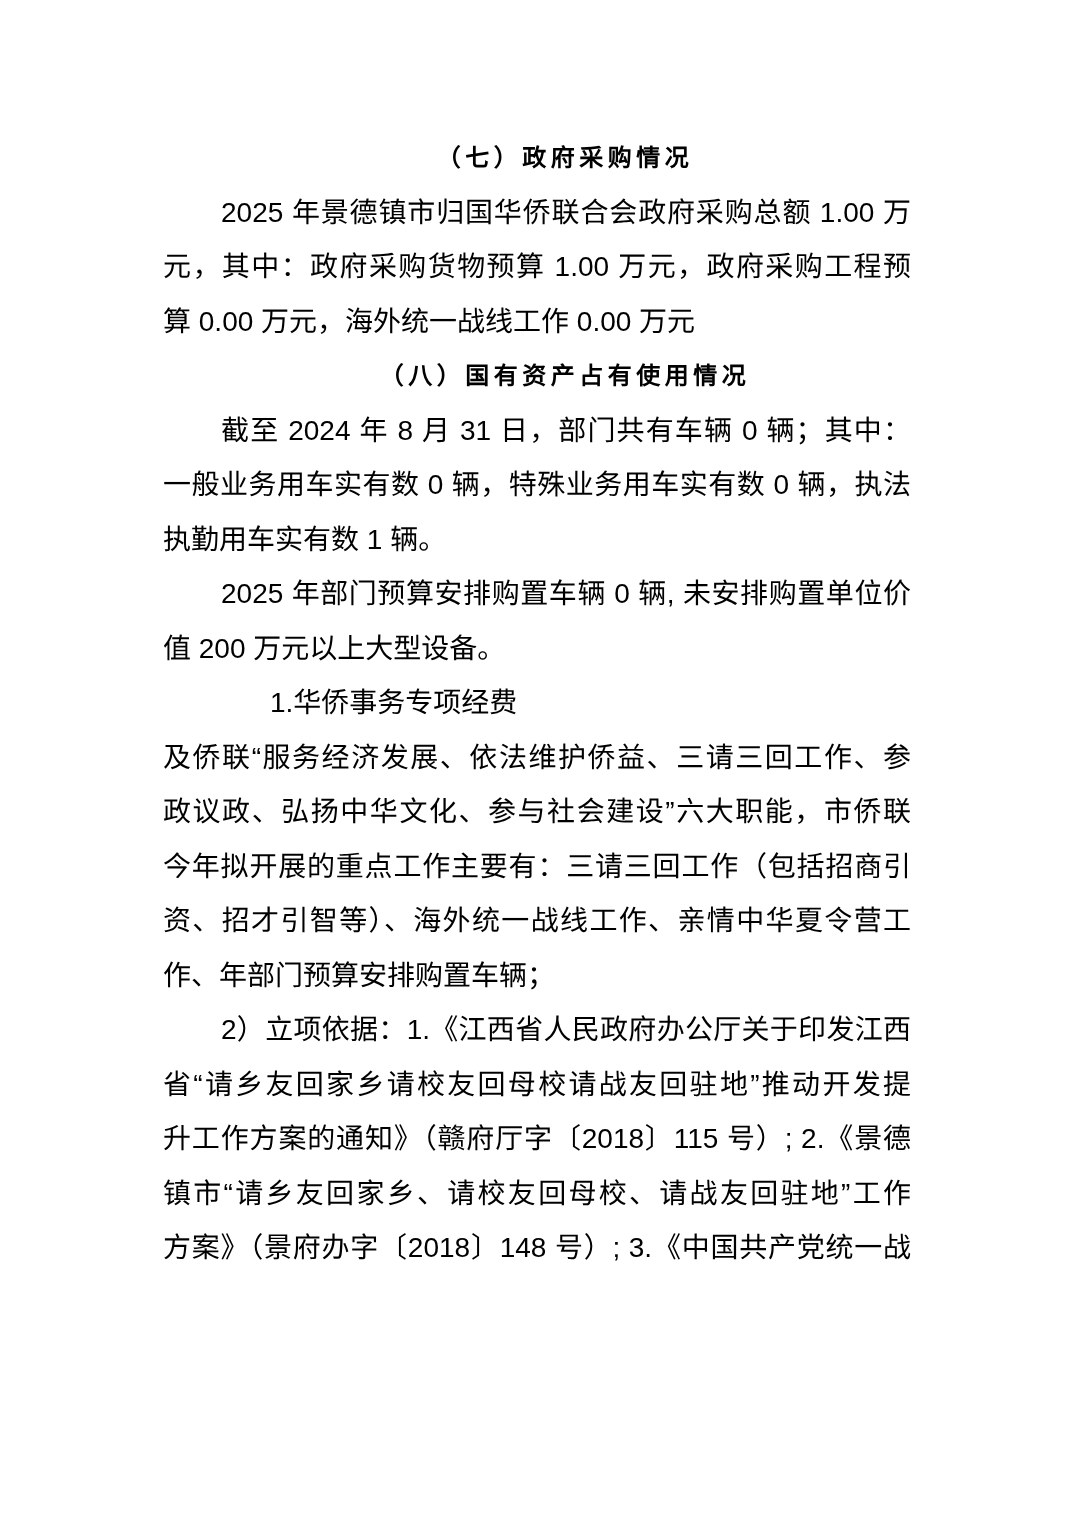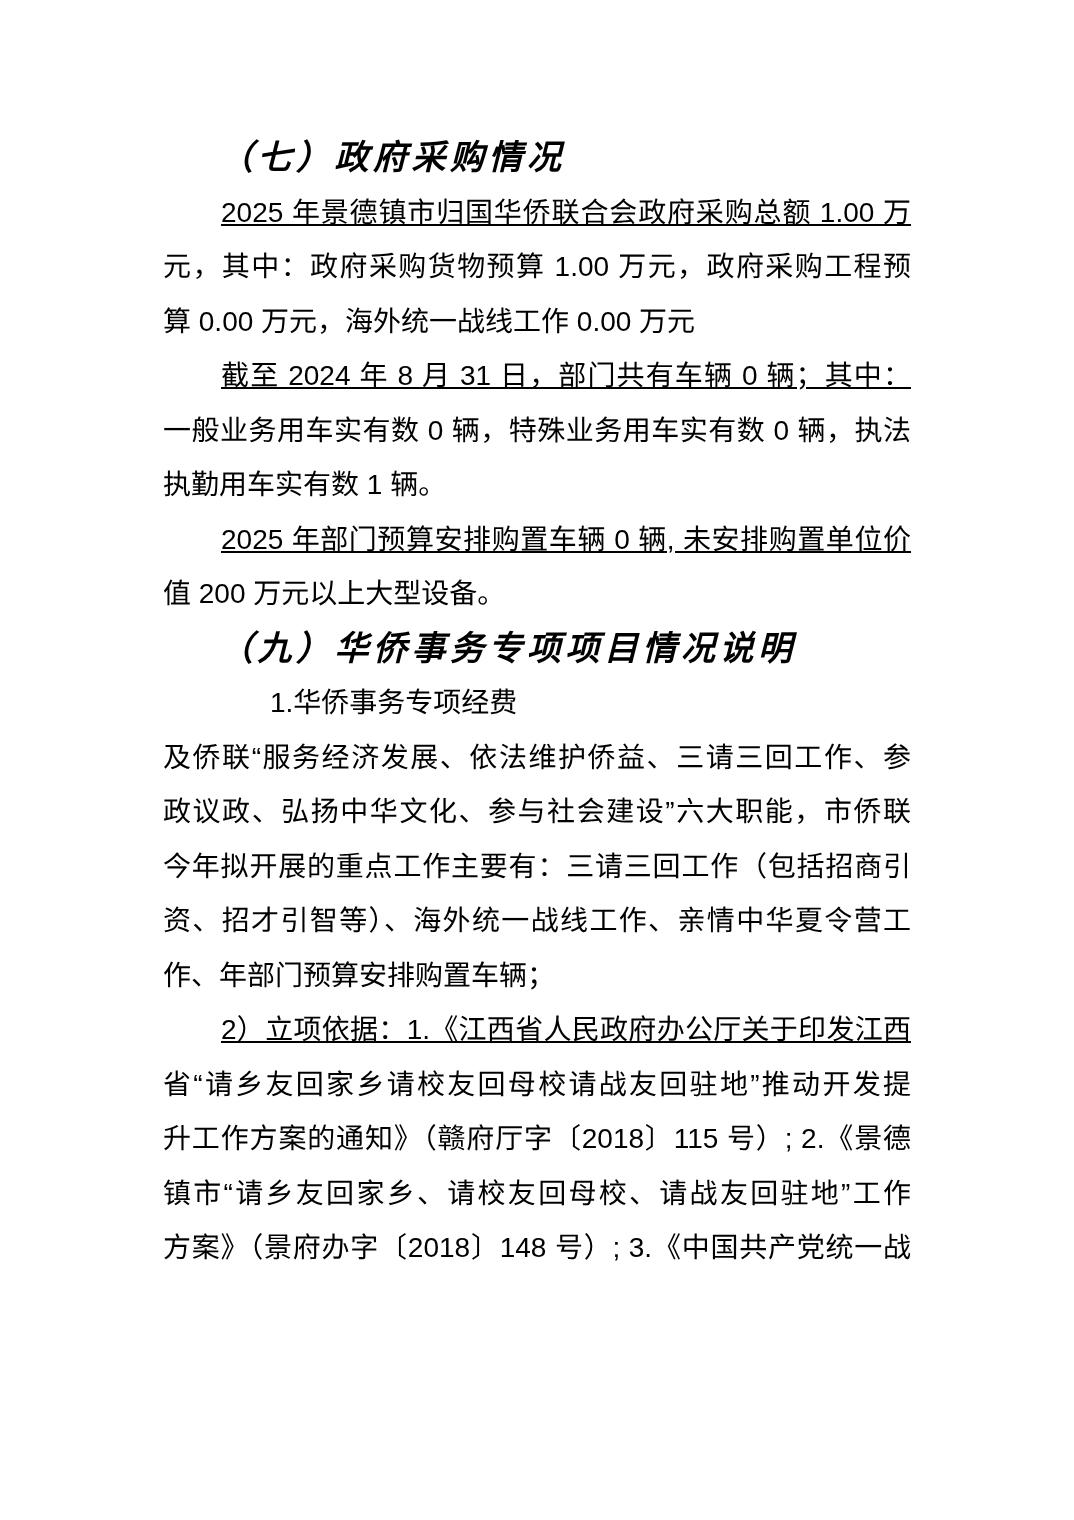--- a/index.html
+++ b/index.html
@@ -34,54 +34,53 @@
     color: #000000;
   }
   
   .full {
     text-align: justify;
     text-align-last: justify;
   }
   
   .indent {
     padding-left: 58px;
-    text-decoration: underline;
   }
   
   .subindent {
     padding-left: 107px;
   }
   
   .heading {
     padding-left: 56px;
     font-family: "Liberation Serif", serif;
-    font-style: italic;
     font-weight: 700;
-    font-size: 34px;
+    font-size: 24px;
     letter-spacing: 4.5px;
+    text-align: center;
   }
 </style>
 </head>
 <body>
 
 <div class="page">
   <div class="content">
 
     <div class="line heading">（七）政府采购情况</div>
     <div class="line full indent">2025 年景德镇市归国华侨联合会政府采购总额 1.00 万</div>
     <div class="line full">元，其中：政府采购货物预算 1.00 万元，政府采购工程预</div>
     <div class="line">算 0.00 万元，海外统一战线工作 0.00 万元</div>
 
+    <div class="line heading">（八）国有资产占有使用情况</div>
     <div class="line full indent">截至 2024 年 8 月 31 日，部门共有车辆 0 辆；其中：</div>
     <div class="line full">一般业务用车实有数 0 辆，特殊业务用车实有数 0 辆，执法</div>
     <div class="line">执勤用车实有数 1 辆。</div>
     <div class="line full indent">2025 年部门预算安排购置车辆 0 辆, 未安排购置单位价</div>
     <div class="line">值 200 万元以上大型设备。</div>
 
-    <div class="line heading">（九）华侨事务专项项目情况说明</div>
     <div class="line subindent">1.华侨事务专项经费</div>
     <div class="line full">及侨联“服务经济发展、依法维护侨益、三请三回工作、参</div>
     <div class="line full">政议政、弘扬中华文化、参与社会建设”六大职能，市侨联</div>
     <div class="line full">今年拟开展的重点工作主要有：三请三回工作（包括招商引</div>
     <div class="line full">资、招才引智等）、海外统一战线工作、亲情中华夏令营工</div>
     <div class="line">作、年部门预算安排购置车辆；</div>
     <div class="line full indent">2）立项依据：1.《江西省人民政府办公厅关于印发江西</div>
     <div class="line full">省“请乡友回家乡请校友回母校请战友回驻地”推动开发提</div>
     <div class="line full">升工作方案的通知》（赣府厅字〔2018〕115 号）; 2.《景德</div>
     <div class="line full">镇市“请乡友回家乡、请校友回母校、请战友回驻地”工作</div>

